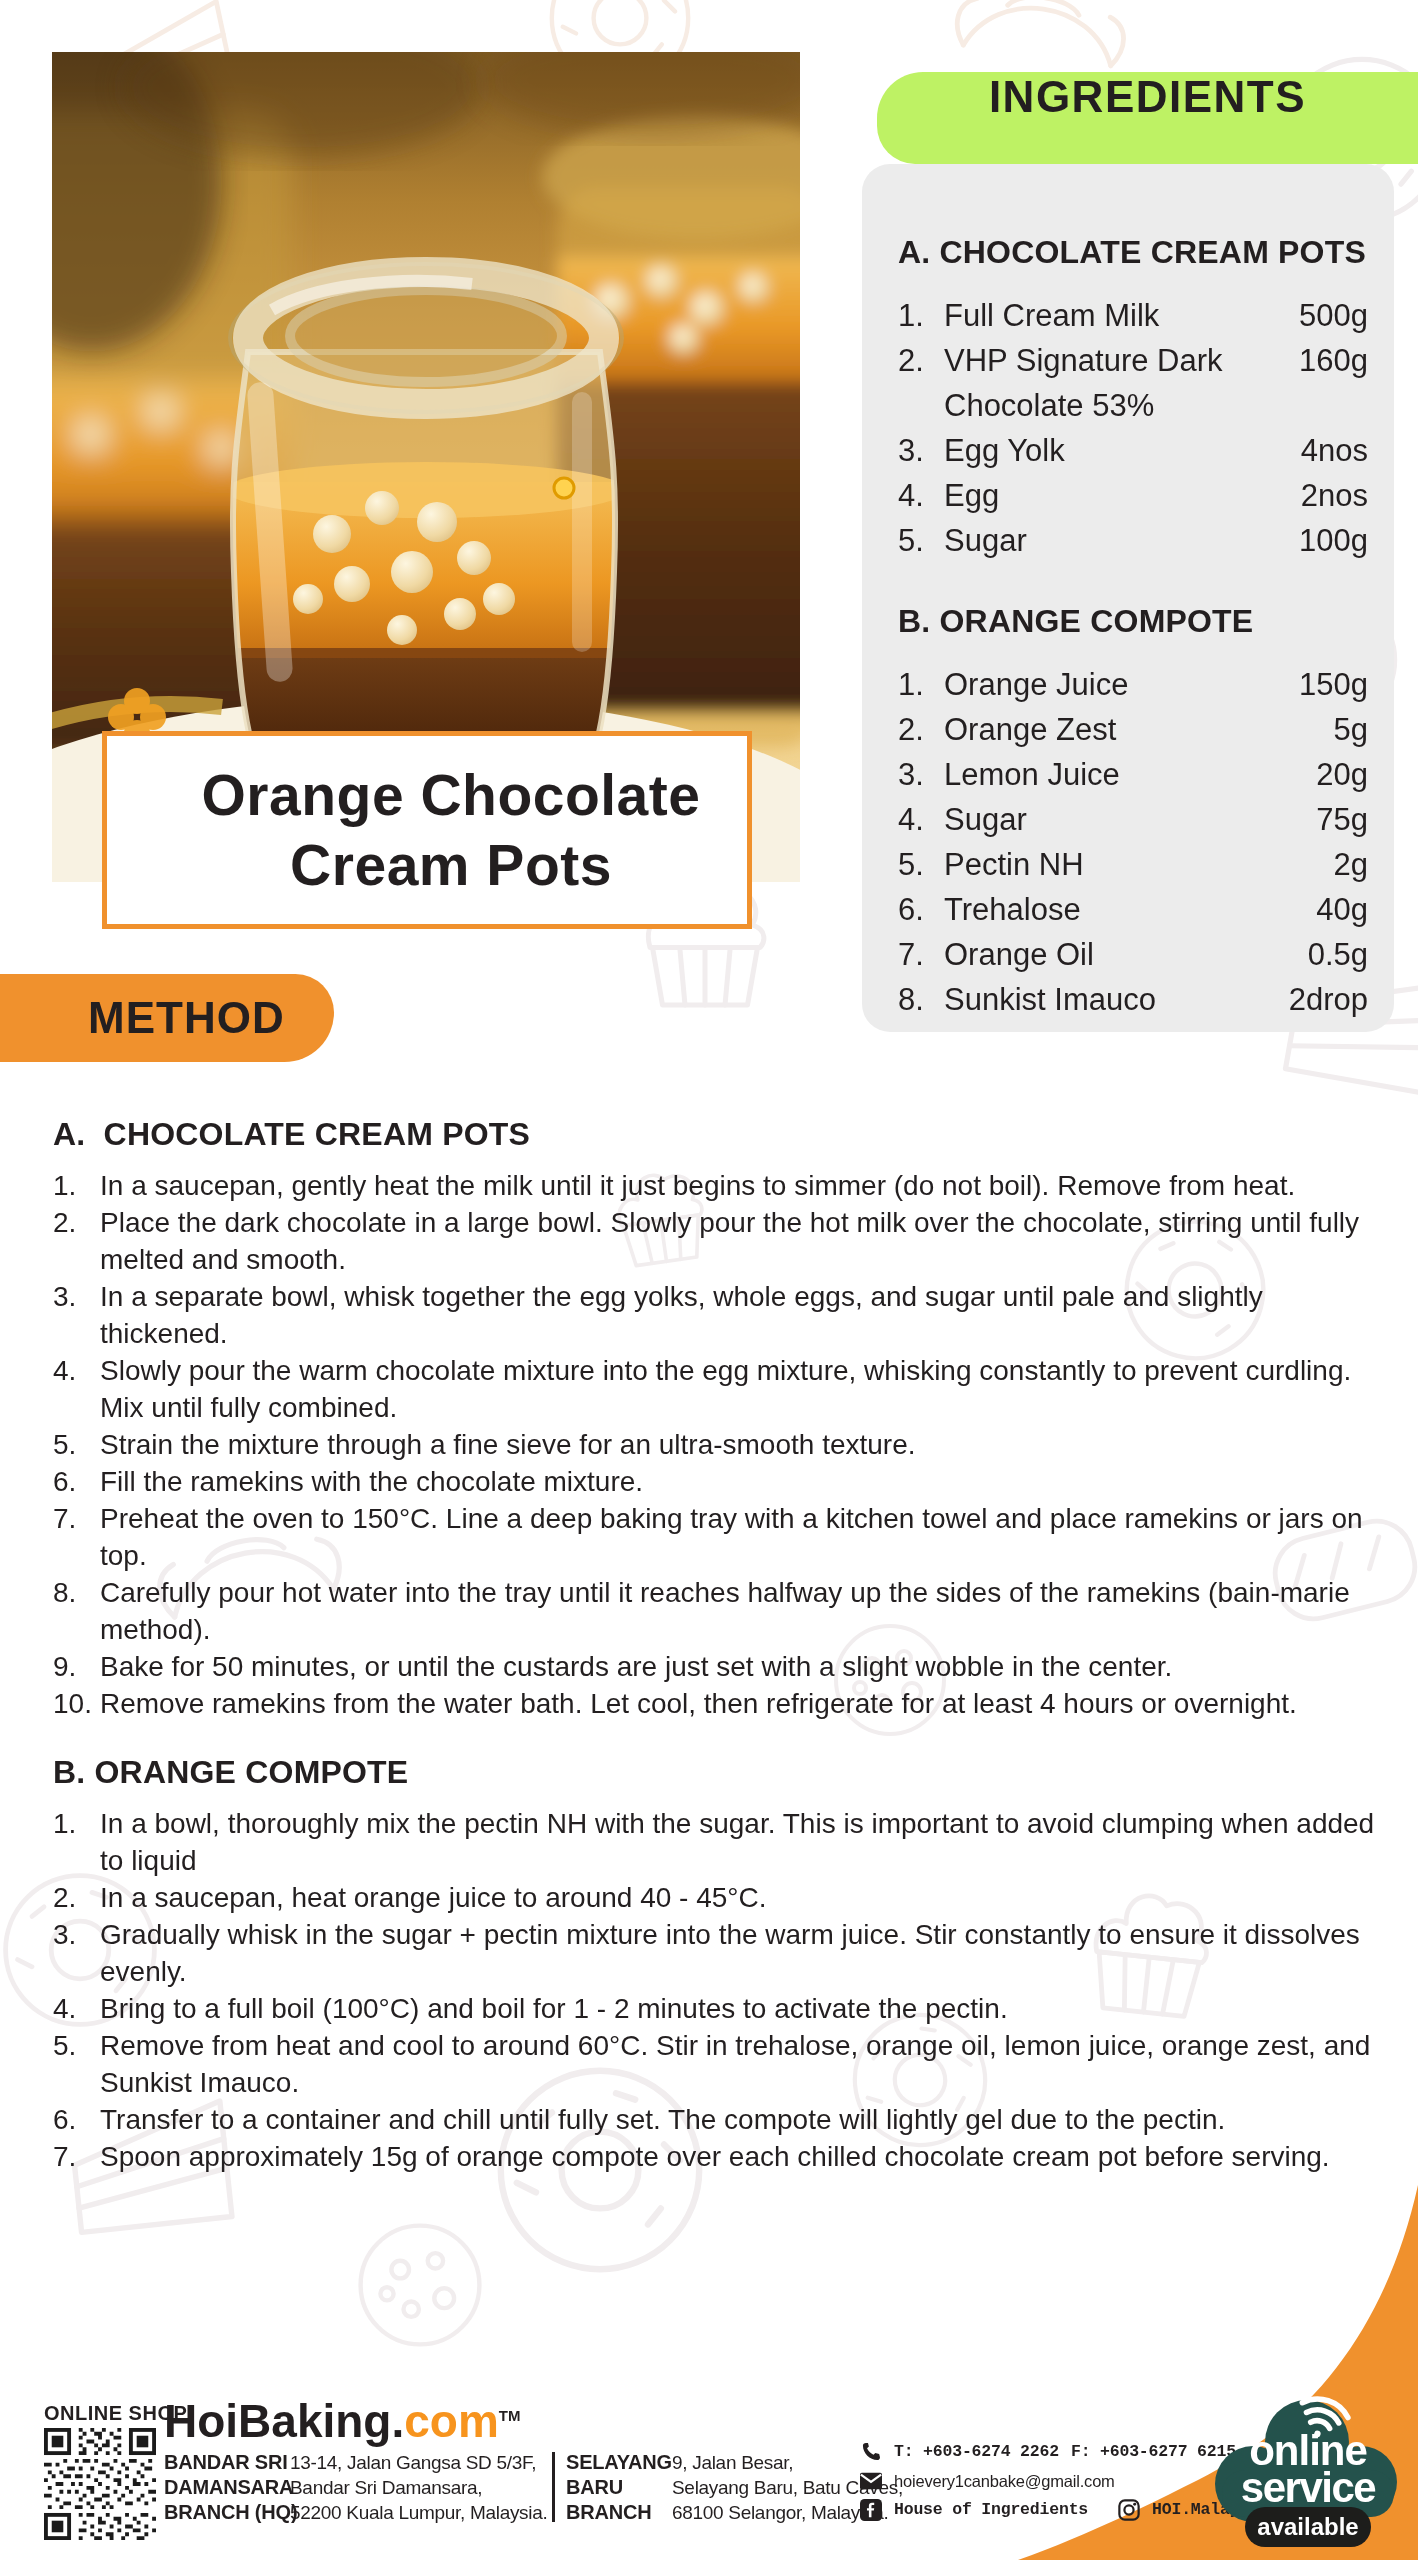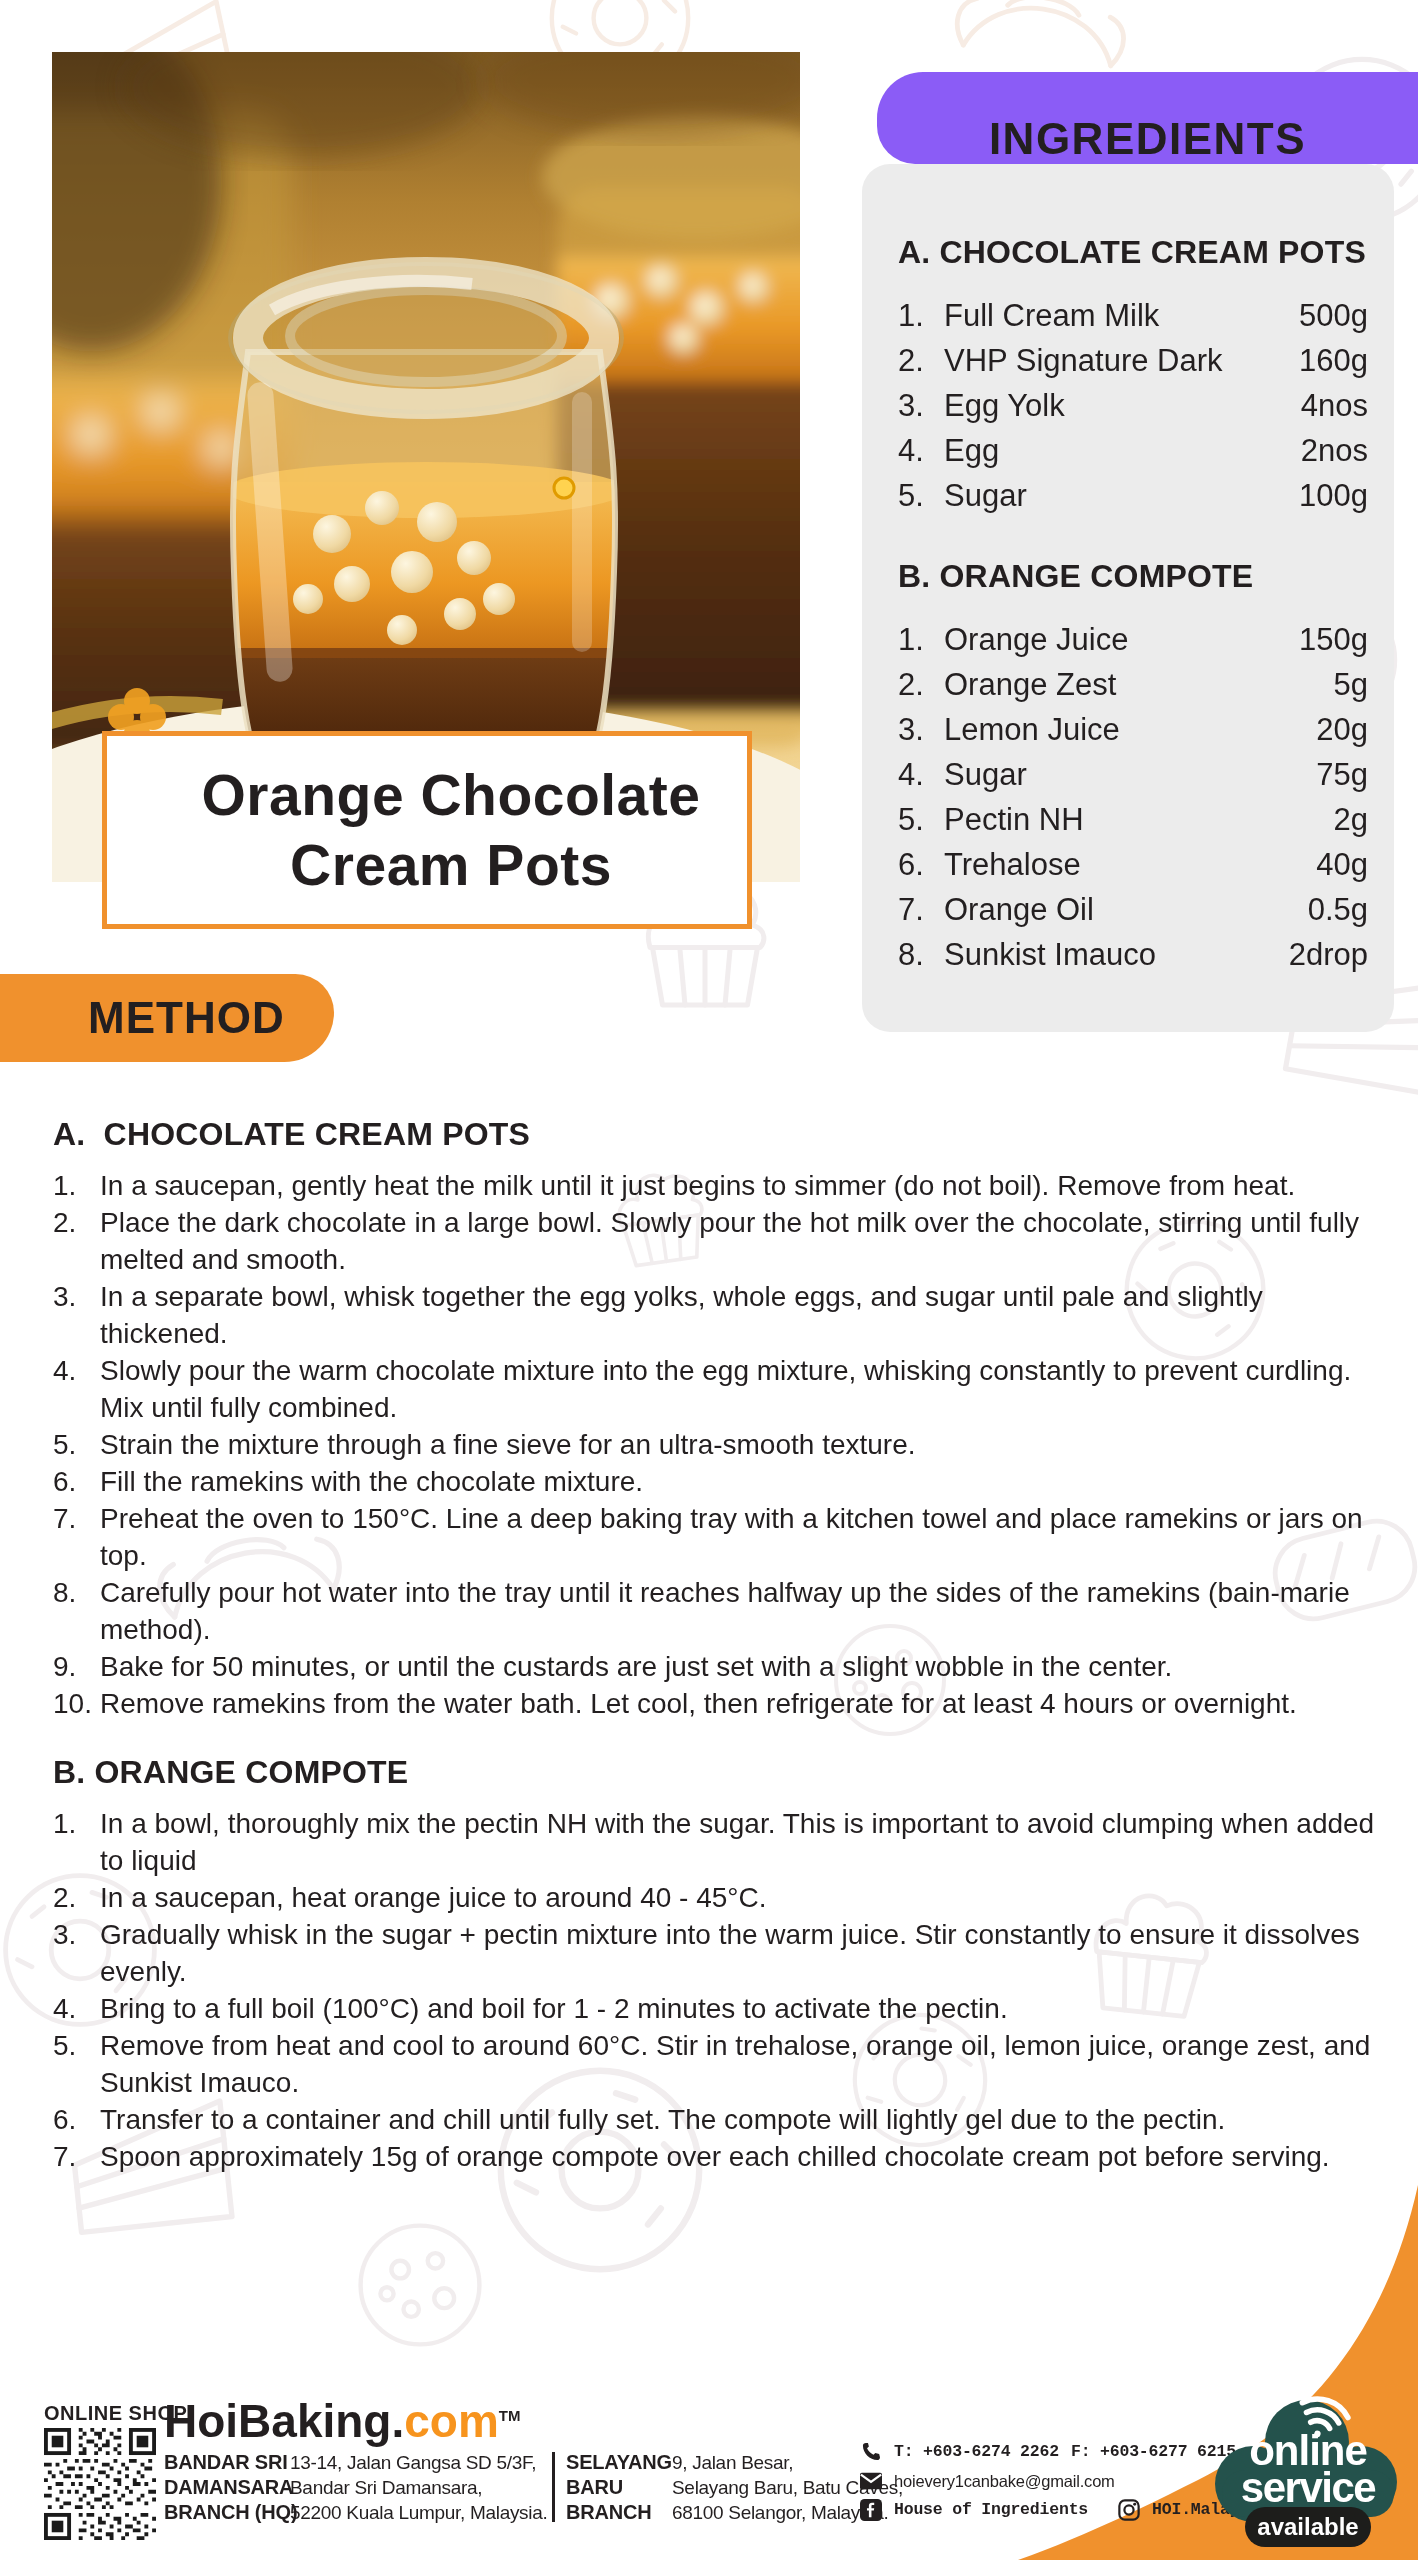--- a/index.html
+++ b/index.html
@@ -5,22 +5,22 @@
   html,body{margin:0;padding:0;background:#fff;}
   .page{position:relative;width:1418px;height:2560px;background:#ffffff;overflow:hidden;
         font-family:"Liberation Sans",sans-serif;color:#231F20;}
   
   .doodles{position:absolute;left:0;top:0;z-index:0;pointer-events:none;}
   .doodles use{fill:none;stroke:currentColor;stroke-width:4;stroke-linecap:round;stroke-linejoin:round;}
   .dg{color:#f1edee}.dp{color:#f7ece4}
   
   .photo{position:absolute;left:52px;top:52px;width:748px;height:830px;z-index:1;overflow:hidden;}
   
-  .ing-banner{position:absolute;left:877px;top:72px;width:541px;height:92px;background:#8b5cf6;
-              border-radius:46px 0 0 38px;display:flex;align-items:flex-end;justify-content:center;z-index:2;}
+  .ing-banner{position:absolute;left:877px;top:72px;width:541px;height:92px;background:#bef264;
+              border-radius:46px 0 0 38px;display:flex;align-items:flex-start;justify-content:center;z-index:2;}
   .ing-banner span{font-size:44px;font-weight:700;letter-spacing:1.5px;color:#231F20;}
   
   .ing-panel{position:absolute;left:862px;top:164px;width:532px;height:868px;background:#ECECEC;
              border-radius:28px;z-index:1;box-sizing:border-box;padding:70px 26px 0 36px;}
   .ing-heading{font-size:32px;font-weight:700;margin-bottom:22px;letter-spacing:0.2px;}
   .irow{display:flex;align-items:flex-start;line-height:45px;font-size:31px;}
   .irow .inum{width:46px;flex:0 0 46px;}
   .irow .iname{flex:1;}
   .irow .iname span{display:block;}
   .irow .iqty{flex:0 0 96px;text-align:right;}
@@ -264,20 +264,21 @@
         <span class="iname">
             <span>Full Cream Milk</span>
             <span></span>
           </span>
         <span class="iqty">500g</span>
       </div>
       <div class="irow">
         <span class="inum">2.</span>
         <span class="iname">
             <span>VHP Signature Dark</span>
+            <span>Chocolate 53%</span>
           </span>
         <span class="iqty">160g</span>
       </div>
       <div class="irow">
         <span class="inum">3.</span>
         <span class="iname">
             <span>Egg Yolk</span>
             <span></span>
           </span>
         <span class="iqty">4nos</span>

